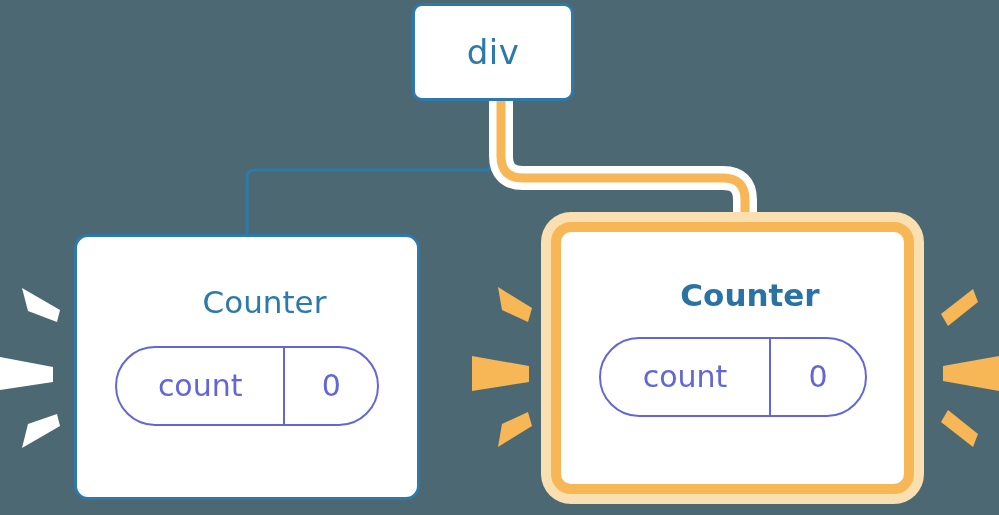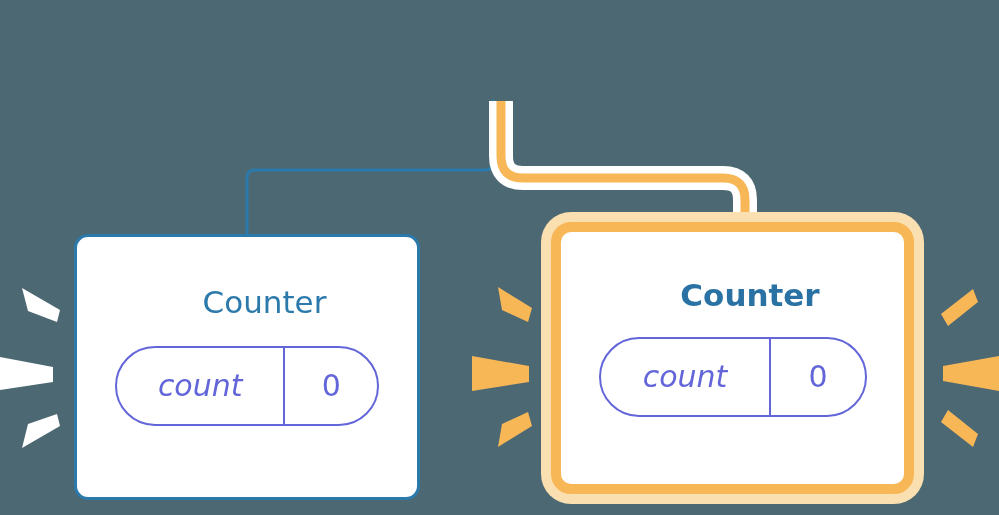--- a/index.html
+++ b/index.html
@@ -117,21 +117,20 @@
     display: flex;
     align-items: center;
     justify-content: center;
     font-size: 30px;
     color: #6366d8;
     line-height: 1;
   }
   .pill-key {
     flex: 0 0 64%;
     border-right: 2px solid #6366d8;
-    font-style: italic;
   }
   .pill-val {
     flex: 1 1 auto;
   }
 </style>
 </head>
 <body>
 
 <div id="stage">
 
@@ -158,20 +157,23 @@
       <polygon points="502,424 528,412 532,426 498,447" fill="#f8b757"></polygon>
     </g>
 
     <g>
       <polygon points="941,314 973,289 978,302 948,326" fill="#f8b757"></polygon>
       <polygon points="943,366 999,356 999,391 943,381" fill="#f8b757"></polygon>
       <polygon points="948,410 978,434 973,447 941,422" fill="#f8b757"></polygon>
     </g>
   </svg>
 
+  <div class="div-node">
+    <span class="div-label">div</span>
+  </div>
 
   <div class="counter-card plain">
     <div class="counter-title">Counter</div>
     <div class="state-pill">
       <div class="pill-key">count</div>
       <div class="pill-val">0</div>
     </div>
   </div>
 
   <div class="counter-card highlight">

